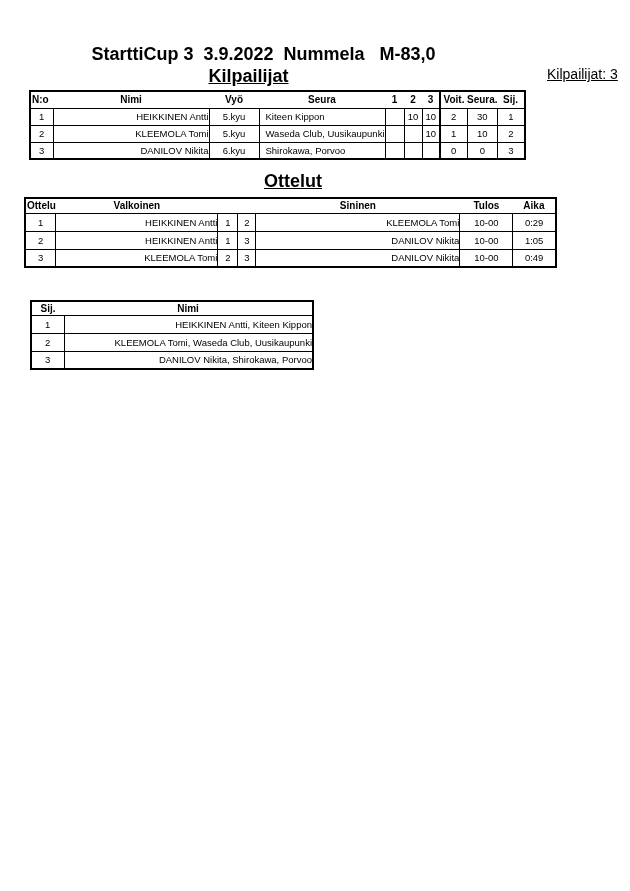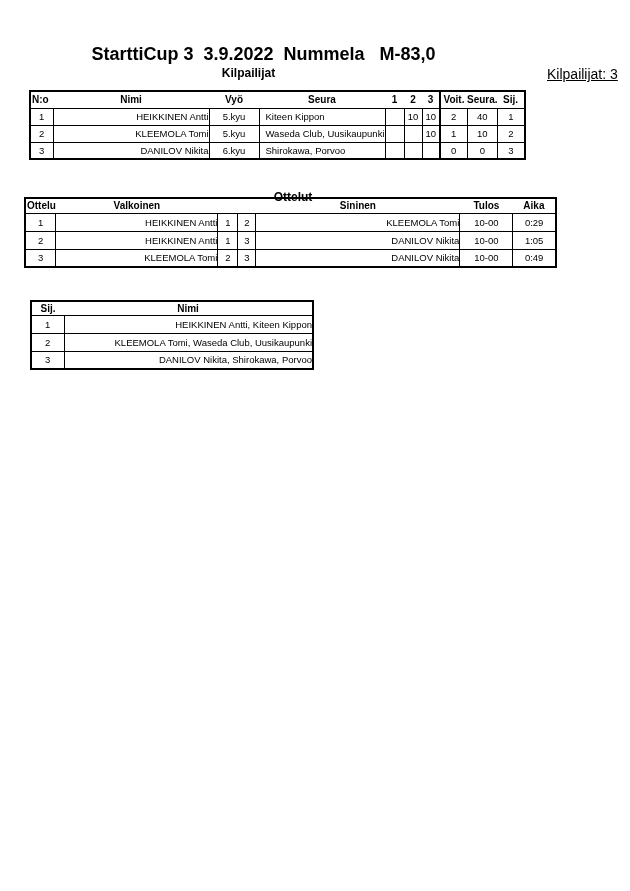--- a/index.html
+++ b/index.html
@@ -18,25 +18,26 @@
     font-size:18px; font-weight:bold;
     white-space:pre;
   }
   .competitors-count {
     position:absolute; top:66px; left:547px;
     font-size:14px;
     text-decoration:underline;
   }
   .section-heading {
     position:absolute;
-    font-size:12px; font-weight:bold;
+    font-size:18px; font-weight:bold;
     text-align:center;
+    text-decoration:underline;
   }
   .h-kilpailijat { top:66px; left:0;   width:497px; }
-  .h-ottelut     { top:171px; left:28px; width:530px;margin-top:19px; }
+  .h-ottelut     { top:171px; left:28px; width:530px; }
   .h-tulokset    { top:282px; left:30px; width:282px; }
 
   table {
     position:absolute;
     border-collapse:collapse;
     table-layout:fixed;
     border:2px solid #000;
     font-size:9.5px;
   }
   td, th {
@@ -109,21 +110,21 @@
     <tbody>
       <tr>
         <td>1</td>
         <td class="al">HEIKKINEN Antti</td>
         <td>5.kyu</td>
         <td class="al6">Kiteen Kippon</td>
         <td></td>
         <td>10</td>
         <td class="thick-r">10</td>
         <td>2</td>
-        <td>40</td>
+        <td>30</td>
         <td>1</td>
       </tr>
       <tr>
         <td>2</td>
         <td class="al">KLEEMOLA Tomi</td>
         <td>5.kyu</td>
         <td class="al6">Waseda Club, Uusikaupunki</td>
         <td></td>
         <td></td>
         <td class="thick-r">10</td>

